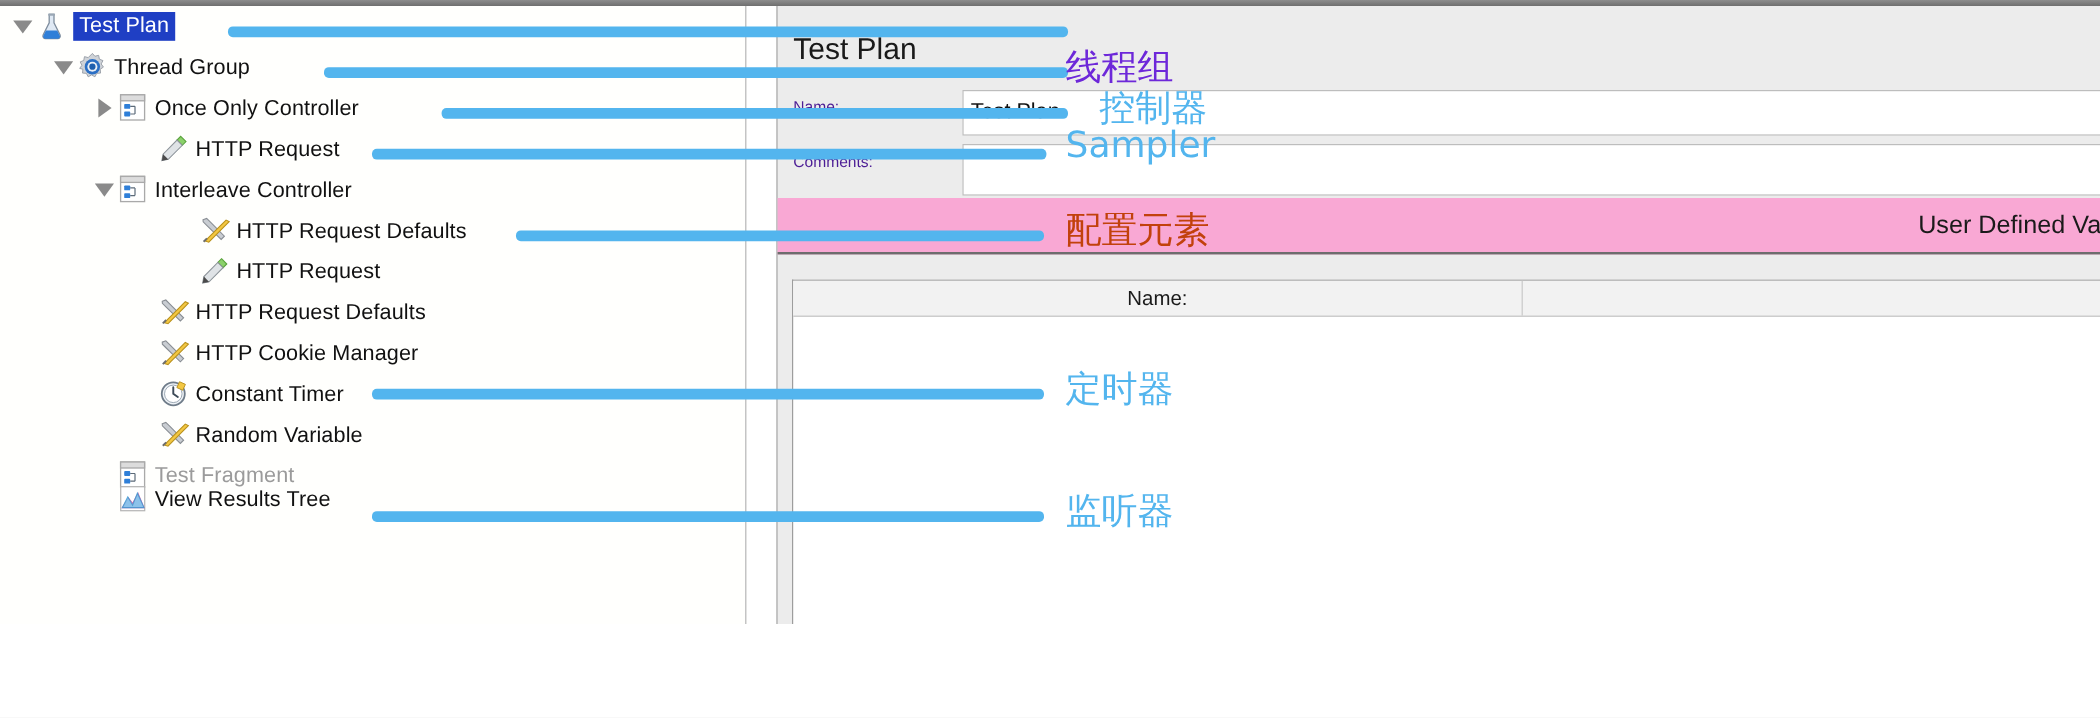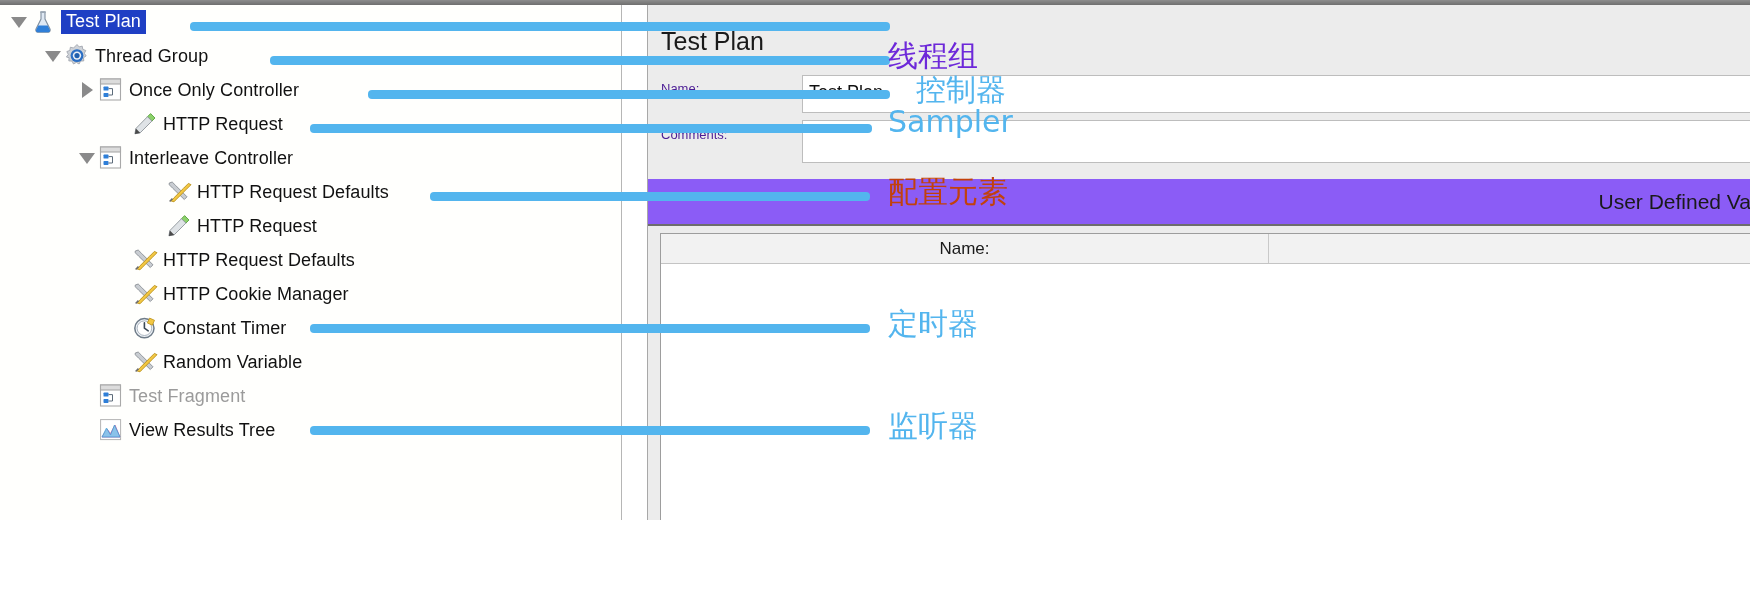--- a/index.html
+++ b/index.html
@@ -125,23 +125,23 @@
     color: #111111;
     padding: 2px 6px;
     line-height: 1.6;
     overflow: hidden;
     white-space: nowrap;
   }
 
   
   .udv-band {
     position: absolute;
-    left: 0; top: 174px;
+    left: 0; top: 160px;
     width: 1103px; height: 47px;
-    background: #8b5cf6;
+    background: #f9a8d4;
     border-bottom: 2px solid #6d6d6d;
     box-sizing: border-box;
   }
   .udv-title {
     position: absolute;
     right: 0px; top: 11px;
     font-size: 21px;
     color: #1a1a1a;
     white-space: nowrap;
   }
@@ -345,21 +345,21 @@
           </span>
           <span class="ticon"><svg viewBox="0 0 26 26" width="26" height="26">
               <rect x="2.5" y="2" width="20" height="21" fill="#ffffff" stroke="#a9a9a9" stroke-width="1.1"></rect>
               <rect x="2.5" y="2" width="20" height="5" fill="#dcdcdc" stroke="#a9a9a9" stroke-width="1.1"></rect>
               <rect x="5.5" y="9.6" width="5" height="4" rx=".7" fill="#2f7fd8"></rect>
               <rect x="5.5" y="16" width="5" height="4" rx=".7" fill="#2f7fd8"></rect>
               <path d="M10.5 11.6h4M10.5 18h4M14.5 11.6v6.4" stroke="#5c6b7a" stroke-width="1" fill="none"></path>
             </svg></span>
           <span class="tlabel dim">Test Fragment</span>
         </div>
-        <div class="tree-node" style="top: 410px; left: 76px;">
+        <div class="tree-node" style="top: 396px; left: 76px;">
           <span class="twisty none">
             <i></i>
           </span>
           <span class="ticon"><svg viewBox="0 0 26 26" width="26" height="26">
               <rect x="2.6" y="2.6" width="20" height="20" fill="#ffffff" stroke="#b4b4b4" stroke-width="1"></rect>
               <path d="M4 20l5-8 3.5 4.5L17 8l5 12z" fill="#f5a8d3" stroke="#d66fae" stroke-width=".9"></path>
               <path d="M4 20l4.5-9 4 7 4-10 5.5 12z" fill="#79c7ee" opacity=".85" stroke="#3b9cd4" stroke-width=".9"></path>
             </svg></span>
           <span class="tlabel">View Results Tree</span>
         </div>

